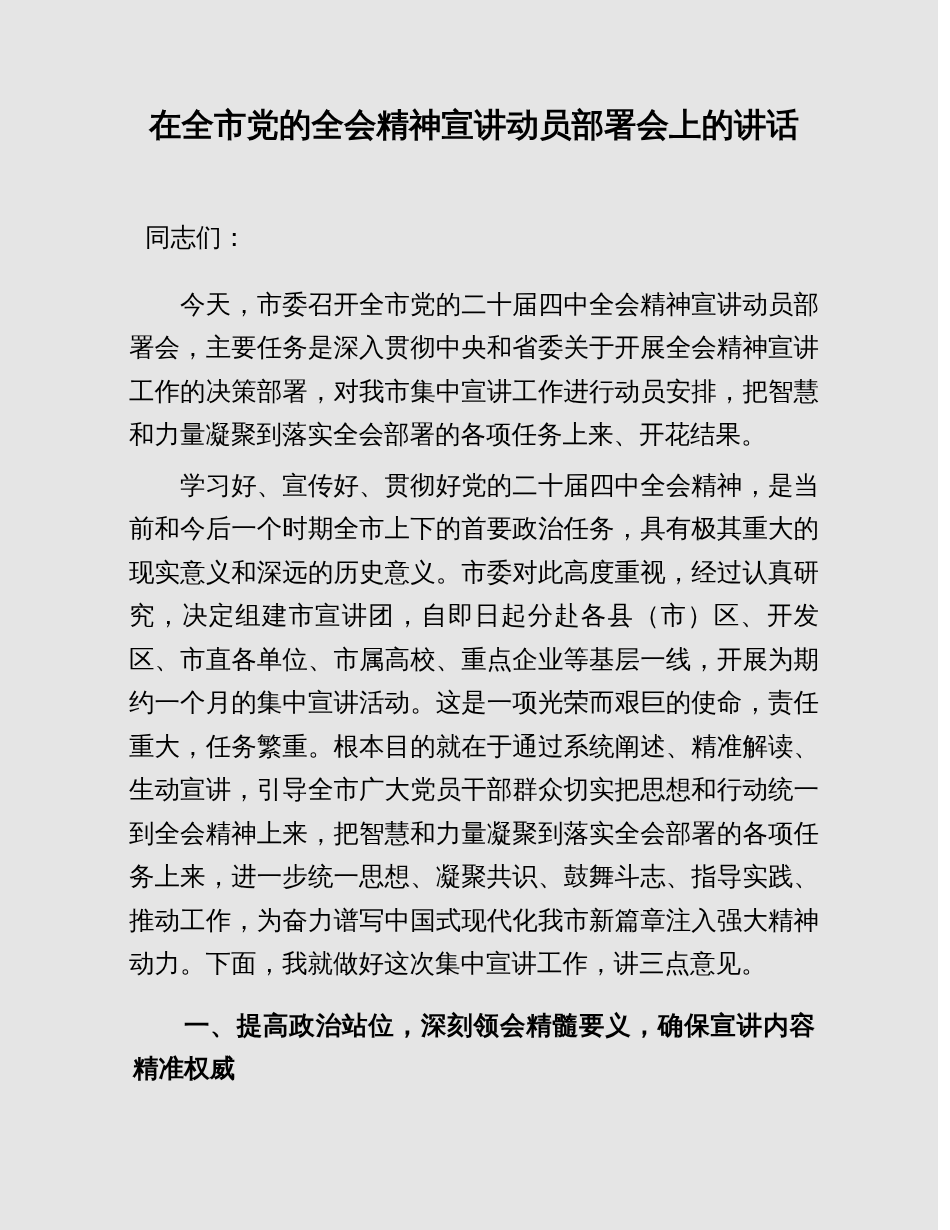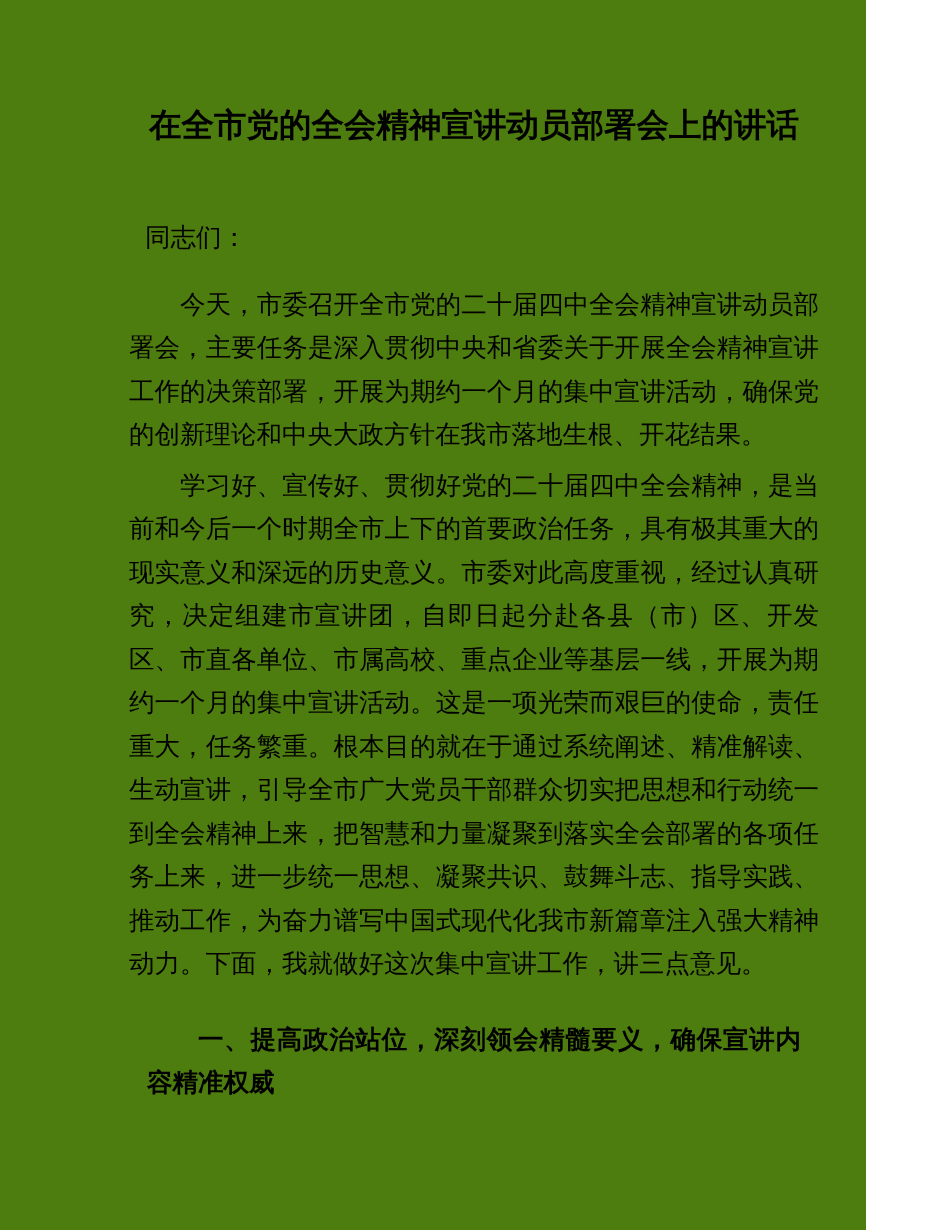--- a/index.html
+++ b/index.html
@@ -3,23 +3,23 @@
 <meta charset="utf-8">
 <title>Document</title>
 <style>
   html, body {
     margin: 0;
     padding: 0;
     background: #ffffff;
   }
   .page {
     position: relative;
-    width: 866px;
+    width: 938px;
     height: 1230px;
-    background: #4d7c0f;
+    background: #e5e5e5;
     overflow: hidden;
     box-sizing: border-box;
     text-decoration: underline;
   }
   .content {
     position: absolute;
     left: 129px;
     top: 0;
     width: 690px;
   }
@@ -55,38 +55,38 @@
     text-align: justify;
     text-justify: inter-ideograph;
     text-align-last: left;
   }
   .section-heading {
     font-family: "Liberation Sans", "DejaVu Sans", sans-serif;
     font-weight: bold;
     font-size: 25.5px;
     line-height: 43.5px;
     color: #000000;
-    margin: 18px;
+    margin: 4px;
     padding-top: 14px;
     text-indent: 51px;
     text-align: justify;
     text-justify: inter-ideograph;
     text-align-last: left;
   }
 </style>
 </head>
 <body>
 
 <div class="page">
   <div class="content">
 
     <h1 class="doc-title">在全市党的全会精神宣讲动员部署会上的讲话</h1>
 
     <p class="salutation">同志们：</p>
 
-    <p class="body-para">今天，市委召开全市党的二十届四中全会精神宣讲动员部署会，主要任务是深入贯彻中央和省委关于开展全会精神宣讲工作的决策部署，开展为期约一个月的集中宣讲活动，确保党的创新理论和中央大政方针在我市落地生根、开花结果。</p>
+    <p class="body-para">今天，市委召开全市党的二十届四中全会精神宣讲动员部署会，主要任务是深入贯彻中央和省委关于开展全会精神宣讲工作的决策部署，对我市集中宣讲工作进行动员安排，把智慧和力量凝聚到落实全会部署的各项任务上来、开花结果。</p>
 
     <p class="body-para">学习好、宣传好、贯彻好党的二十届四中全会精神，是当前和今后一个时期全市上下的首要政治任务，具有极其重大的现实意义和深远的历史意义。市委对此高度重视，经过认真研究，决定组建市宣讲团，自即日起分赴各县（市）区、开发区、市直各单位、市属高校、重点企业等基层一线，开展为期约一个月的集中宣讲活动。这是一项光荣而艰巨的使命，责任重大，任务繁重。根本目的就在于通过系统阐述、精准解读、生动宣讲，引导全市广大党员干部群众切实把思想和行动统一到全会精神上来，把智慧和力量凝聚到落实全会部署的各项任务上来，进一步统一思想、凝聚共识、鼓舞斗志、指导实践、推动工作，为奋力谱写中国式现代化我市新篇章注入强大精神动力。下面，我就做好这次集中宣讲工作，讲三点意见。</p>
 
     <p class="section-heading">一、提高政治站位，深刻领会精髓要义，确保宣讲内容精准权威</p>
 
   </div>
 </div>
 
 </body></html>

